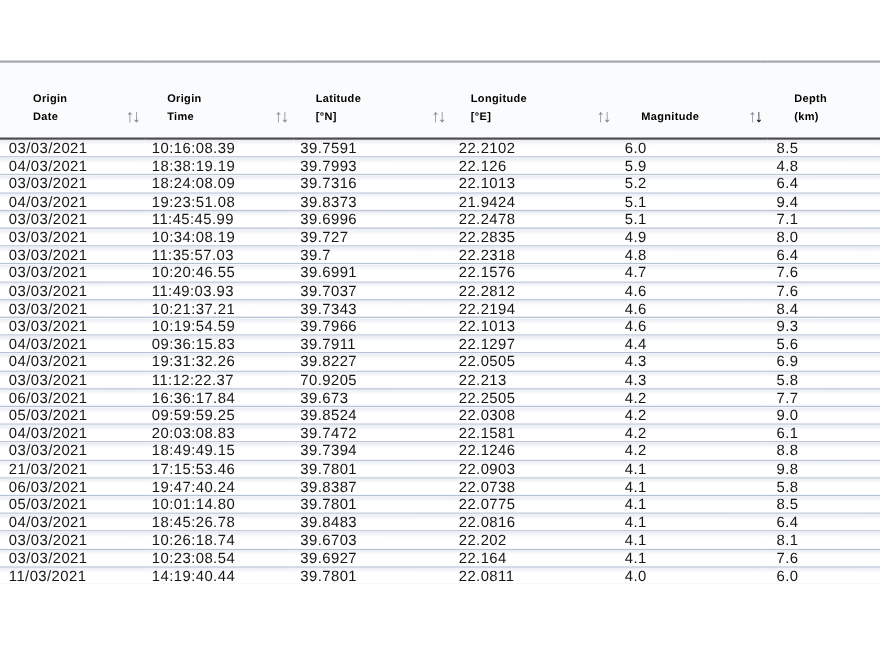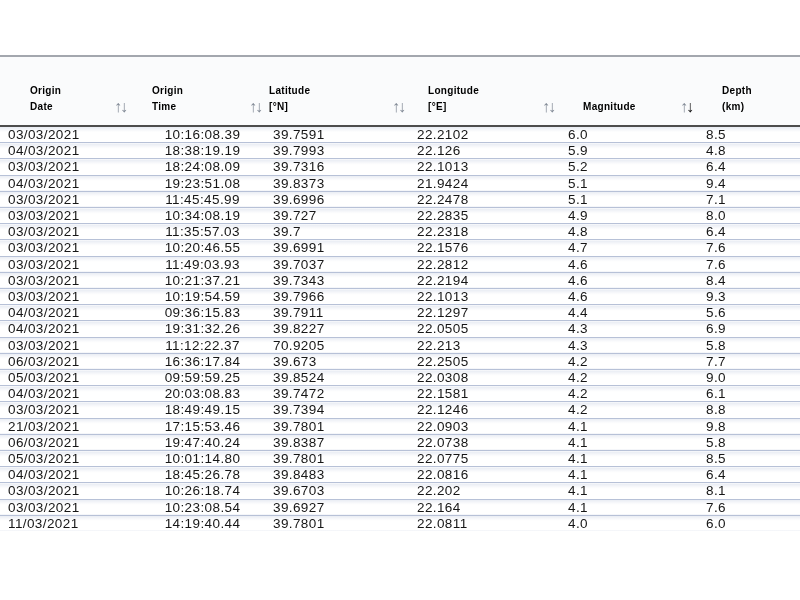--- a/index.html
+++ b/index.html
@@ -43,21 +43,21 @@
     text-align: left;
     color: #000000;
     font-size: 10px;
     line-height: 16px;
     letter-spacing: 0.3px;
   }
   .th-label span { display: block; }
   
   th:nth-child(1) .th-label { margin-left: 30px; }
   th:nth-child(2) .th-label { margin-left: 20px; }
-  th:nth-child(3) .th-label { margin-left: 2px; }
+  th:nth-child(3) .th-label { margin-left: 20px; }
   th:nth-child(4) .th-label { margin-left: 18px; }
   th:nth-child(5) .th-label { margin-left: 23px; }
   th:nth-child(6) .th-label { margin-left: 24px; }
   .sort-icon {
     margin-right: 4px;
     font-size: 16px;
     line-height: 16px;
     letter-spacing: -2px;
     padding-right: 2px;
     cursor: pointer;
@@ -72,21 +72,21 @@
     color: #161616;
     height: 15.2px;
     line-height: 15.2px;
     padding: 0;
     white-space: nowrap;
     overflow: hidden;
     background: linear-gradient(180deg, #e7ebf2 0px, #ffffff 5px);
   }
   tbody tr + tr td { border-top: 1px solid #b7c1d7; }
   td:nth-child(1) { padding-left: 8px; }
-  td:nth-child(2) { padding-left: 6px; text-align: center; }
+  td:nth-child(2) { padding-left: 6px; }
   td:nth-child(3) { padding-left: 6px; margin-top: 12px; }
   td:nth-child(4) { padding-left: 7px; }
   td:nth-child(5) { padding-left: 8px; }
   td:nth-child(6) { padding-left: 8px; }
 </style>
 </head>
 <body>
 
 <div class="page">
   <div class="table-wrap">

